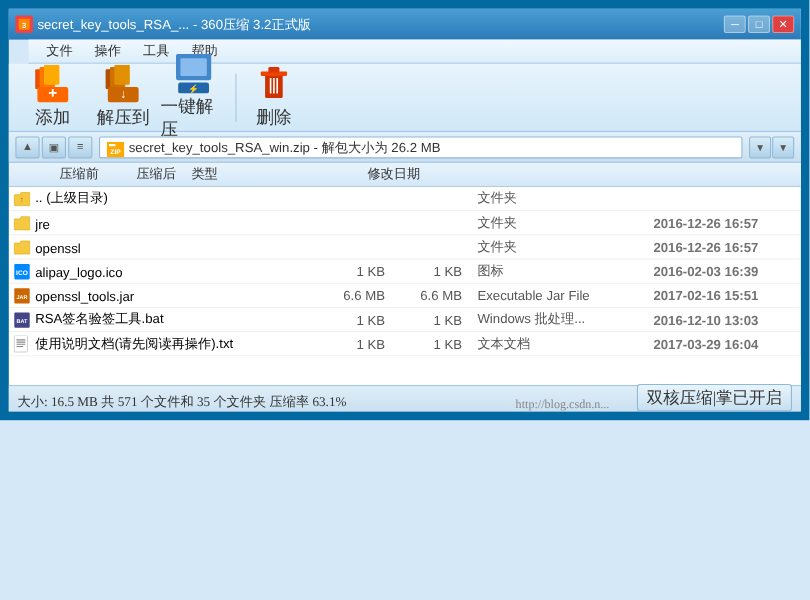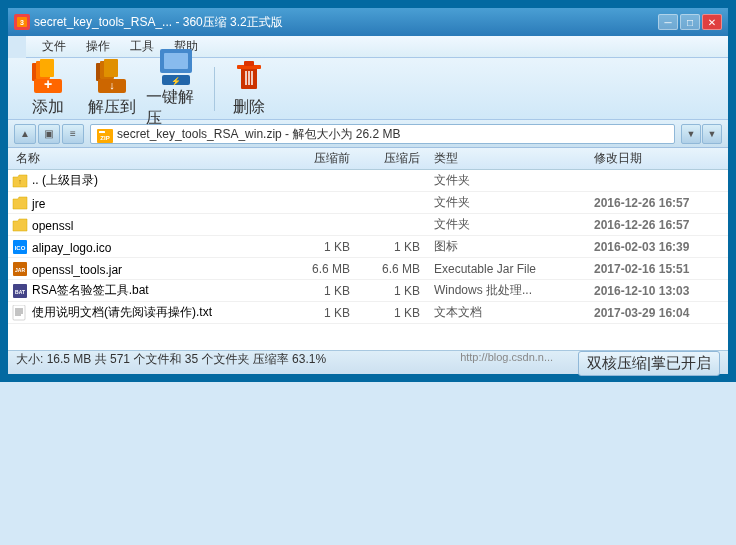--- a/index.html
+++ b/index.html
@@ -209,25 +209,26 @@
     .empty-area {
       height: 200px;
       background: white;
     }
 
     
     .status-bar {
       background: linear-gradient(to bottom, #deeef8, #cce0f0);
       height: 24px;
       display: flex;
-      align-items: flex-start;
+      align-items: flex-end;
       padding: 0 8px;
       border-top: 1px solid #a8c8e0;
       font-size: 12px;
       color: #333;
+      font-family: Liberation Serif, serif;
     }
     .status-text { flex: 1; }
     .status-url { color: #888; font-size: 11px; margin-right: 25px; }
     .dual-core-btn {
       background: linear-gradient(to bottom, #e8f4fc, #c8e0f0);
       border: 1px solid #90b8d8;
       border-radius: 3px;
       padding: 2px 8px;
       font-size: 15px;
       cursor: pointer;
@@ -359,21 +360,20 @@
       <span>secret_key_tools_RSA_win.zip - 解包大小为 26.2 MB</span>
     </div>
     <div class="addr-dropdown">▼</div>
     <div class="addr-dropdown" style="margin-left:1px;">▼</div>
   </div>
 
   <div class="content-area">
     <div class="file-area">
 
       <div class="file-header">
-        <div class="col-name col-header-btn">名称</div>
         <div class="col-compressed col-header-btn">压缩前</div>
         <div class="col-uncompressed col-header-btn">压缩后</div>
         <div class="col-type col-header-btn">类型</div>
         <div class="col-date col-header-btn">修改日期</div>
       </div>
 
       <div class="file-row">
         <div class="file-name-cell">
           <div class="file-icon">
             <svg width="16" height="14" viewBox="0 0 16 14">

